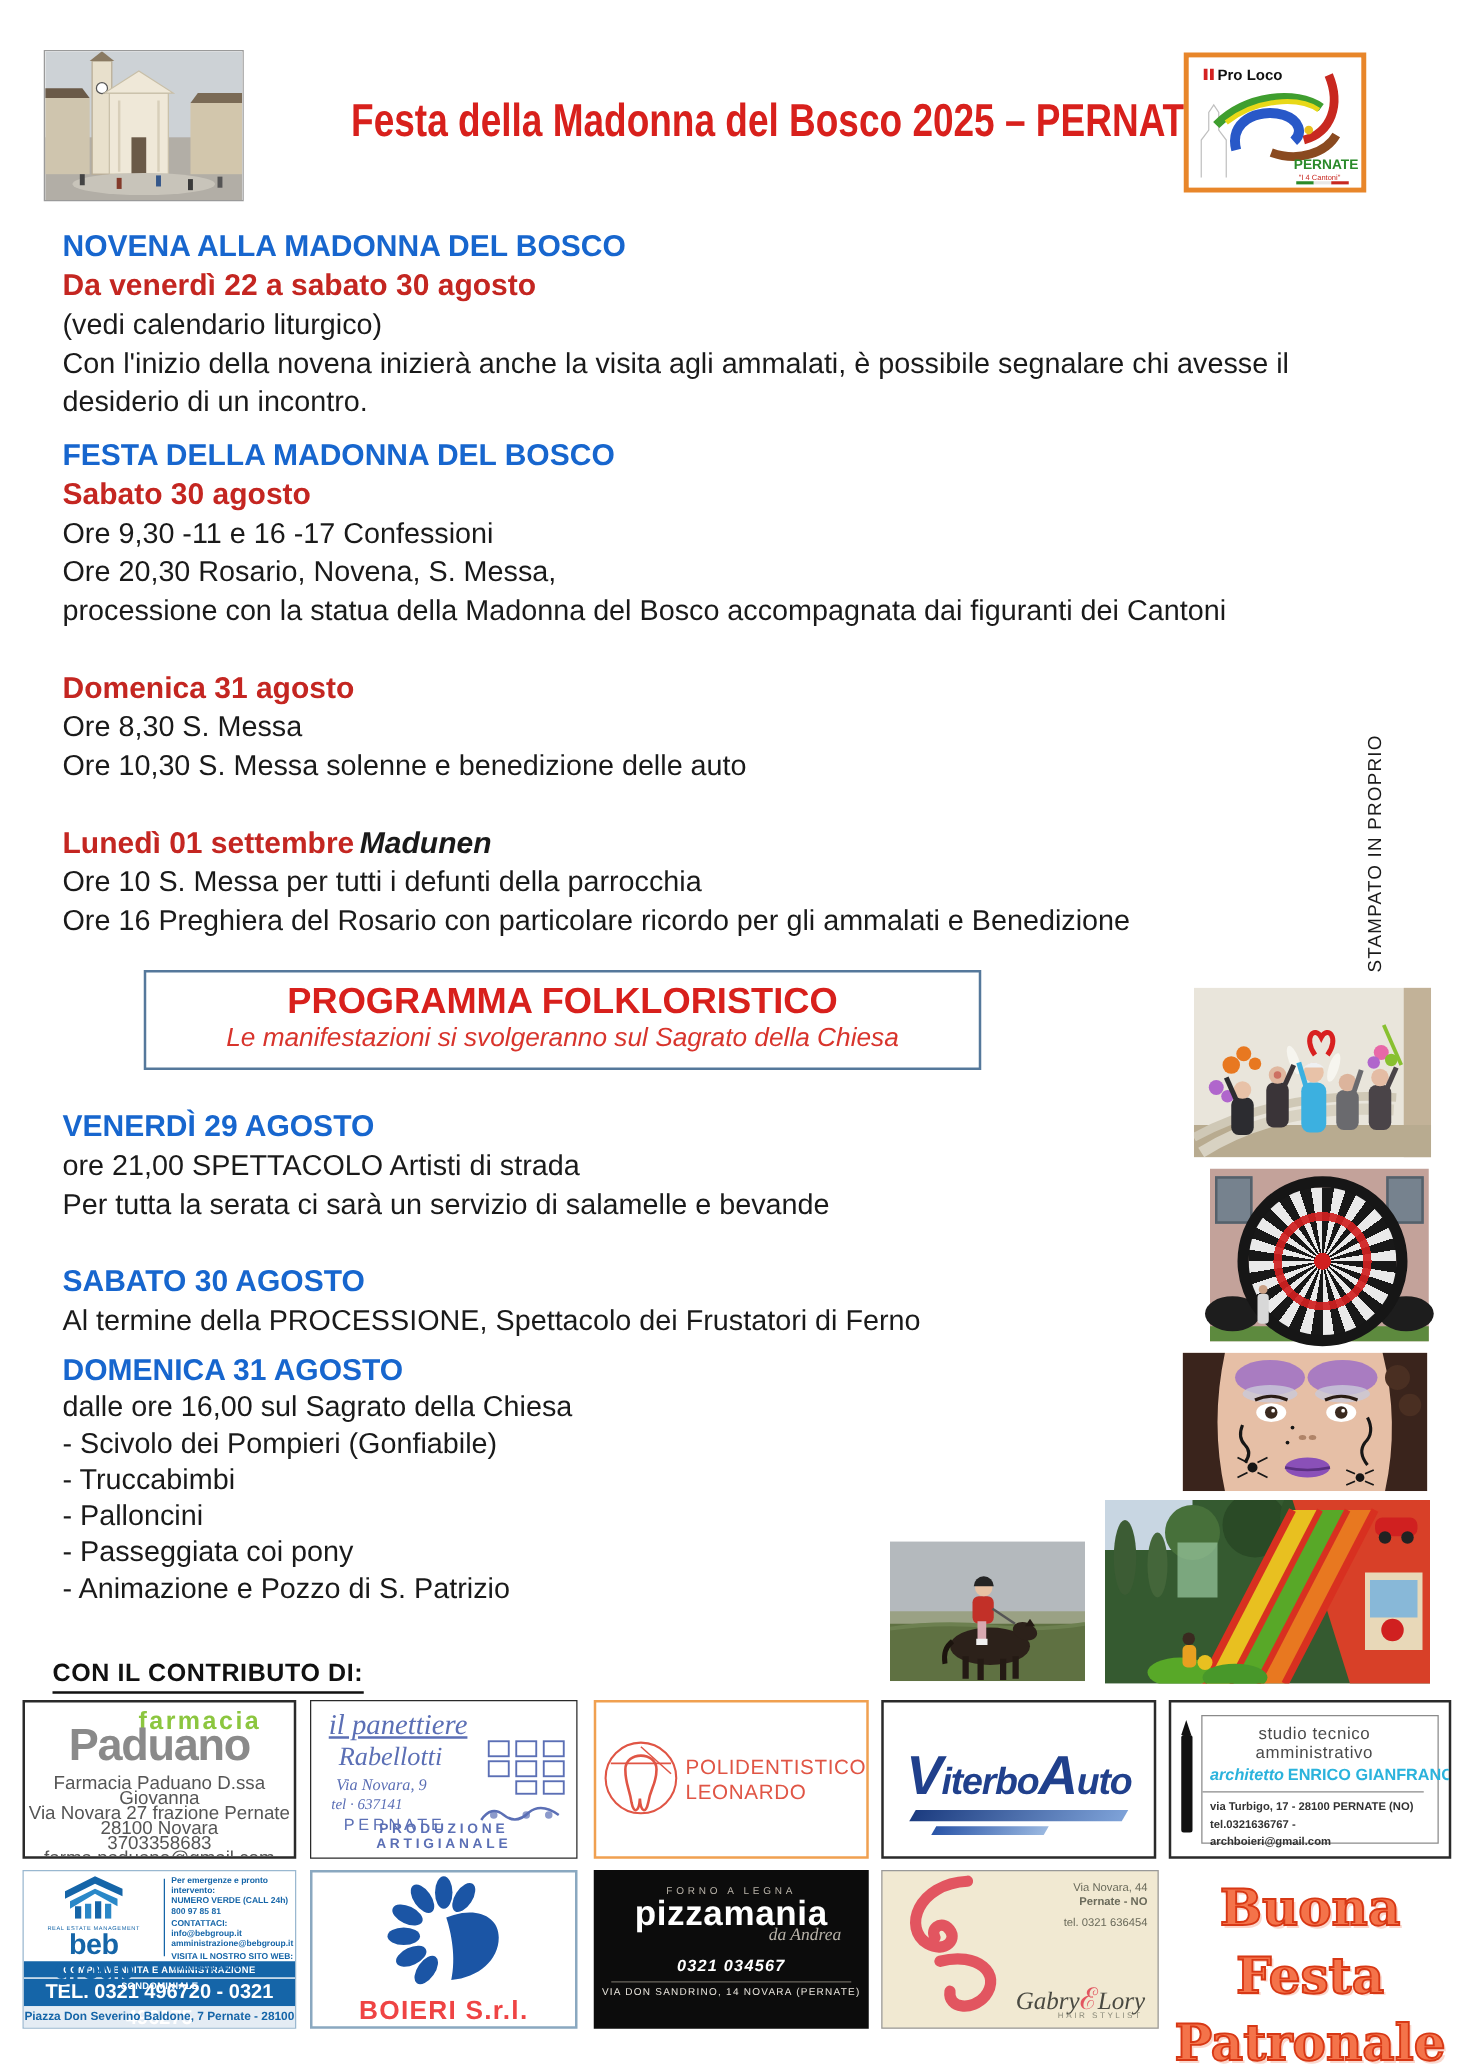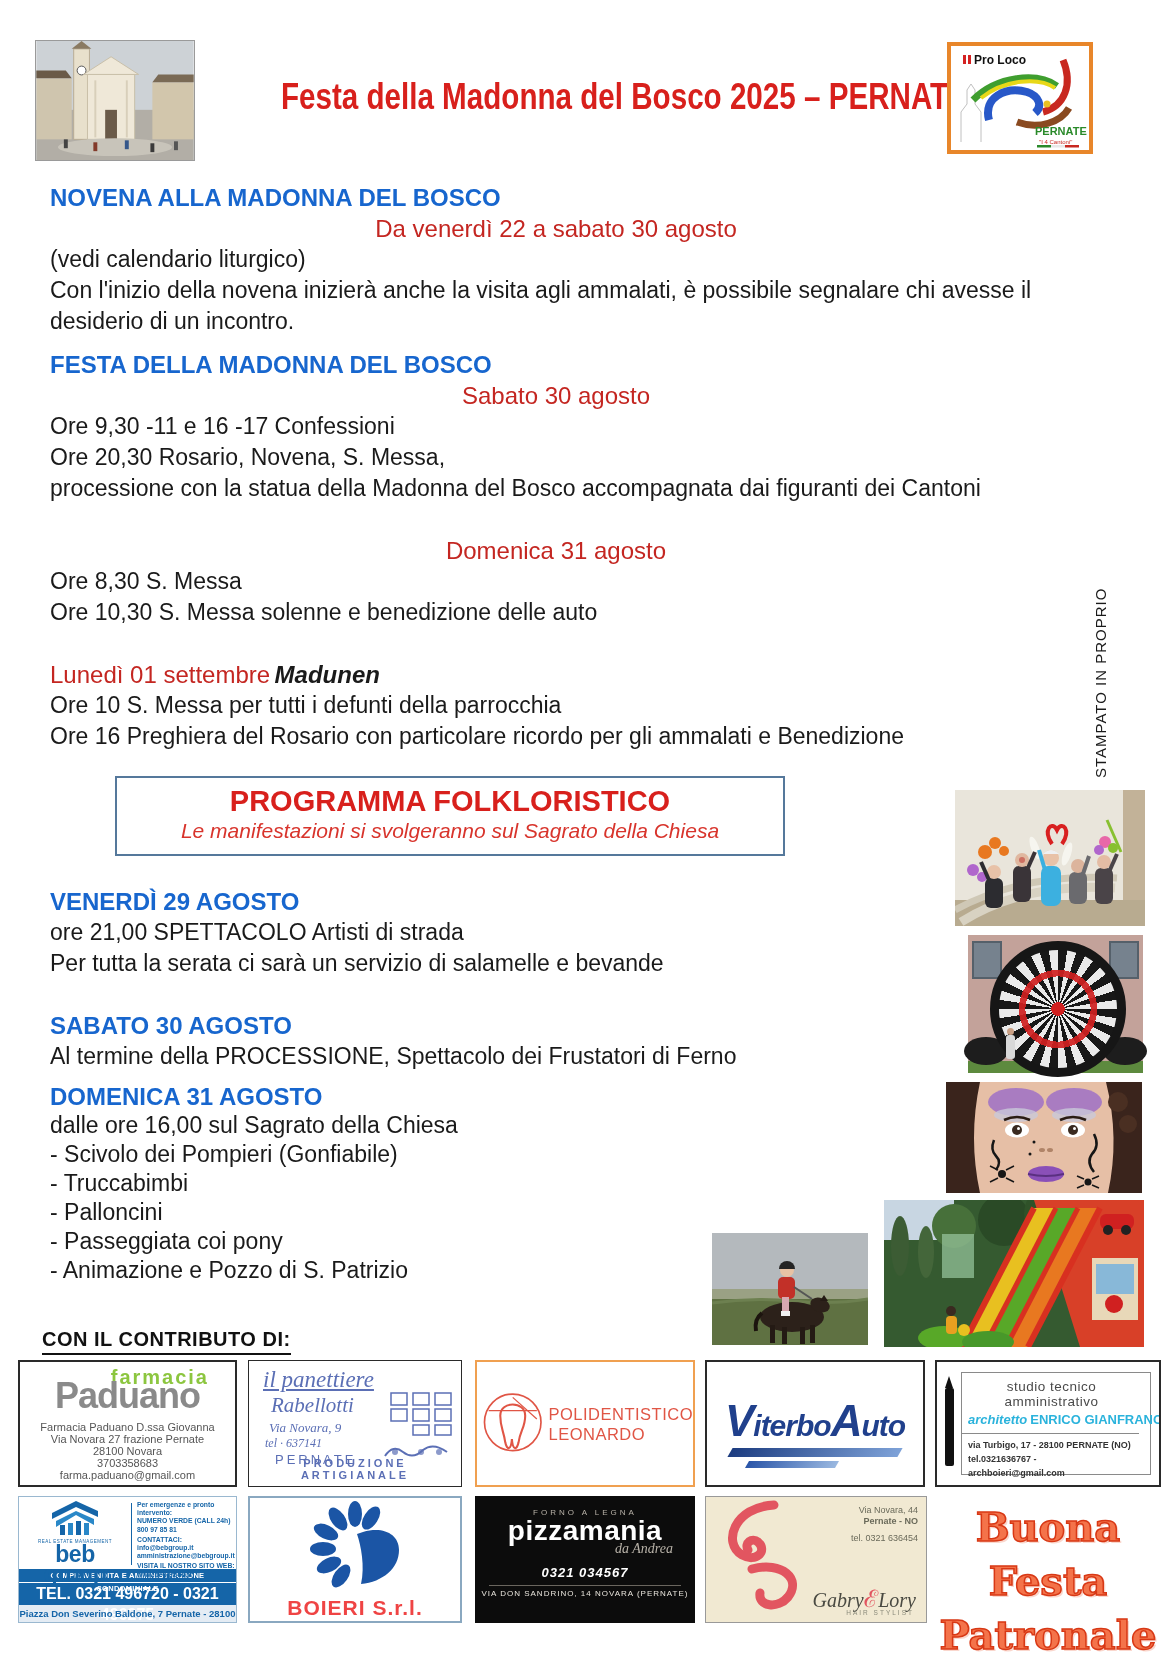--- a/index.html
+++ b/index.html
@@ -12,21 +12,21 @@
   .church svg{display:block;width:100%;height:100%;}
   .title{left:195px;top:76px;width:740px;text-align:center;white-space:nowrap;}
   .title span{display:inline-block;font-size:37px;font-weight:bold;color:#d8201c;
               transform:scaleX(0.8);transform-origin:center;letter-spacing:0px;}
   .proloco{left:947px;top:42px;width:146px;height:112px;border:4px solid #e8862a;box-sizing:border-box;background:#fff;}
   .proloco svg{display:block;width:100%;height:100%;}
 
   
   .sec{left:50px;width:1012px;}
   .h-blue{color:#1766ce;font-weight:bold;font-size:24px;line-height:31px;}
-  .h-red{color:#c42621;font-weight:normal;font-size:24px;line-height:31px;text-align:center;}
+  .h-red{color:#c42621;font-weight:bold;font-size:24px;line-height:31px;}
   .bl{color:#1a1a1a;font-size:23px;line-height:31px;}
   .it{font-style:italic;font-weight:bold;color:#1a1a1a;}
 
   .stampato{left:1092px;top:563px;height:215px;writing-mode:vertical-rl;transform:rotate(180deg);
             font-size:15px;letter-spacing:1px;color:#1a1a1a;}
 
   .progbox{left:115px;top:776px;width:670px;height:80px;border:2px solid #55789b;box-sizing:border-box;text-align:center;}
   .progbox .t1{margin-top:6px;font-size:29px;font-weight:bold;color:#d8201c;line-height:34px;}
   .progbox .t2{font-size:21px;font-style:italic;color:#d8342c;line-height:26px;}
 
@@ -53,21 +53,21 @@
   .db-person::before{content:"";position:absolute;left:1px;top:-7px;width:7px;height:7px;border-radius:50%;background:#caa084;}
   .db-win{position:absolute;top:6px;width:26px;height:34px;background:#76828e;border:2px solid #55606a;}
 
   
   .card{position:absolute;top:1360px;height:127px;background:#fff;box-sizing:border-box;overflow:hidden;}
   .row2{top:1496px;}
   .c-paduano{left:18px;width:219px;border:2px solid #2a2a2a;text-align:center;}
   .pad-farmacia{display:block;font-size:20px;font-weight:bold;color:#8cc63f;letter-spacing:2px;
                 text-align:right;margin:4px 26px -14px 0;}
   .pad-brand{font-size:36px;font-weight:bold;color:#8a8a8a;letter-spacing:-1px;}
-  .pad-line{font-size:11px;color:#555;line-height:12px;}
+  .pad-line{font-size:15px;color:#555;line-height:12px;}
 
   .c-panettiere{left:248px;width:214px;border:1px solid #2a2a2a;color:#5b6fb5;}
   .pan-script{font-family:"Liberation Serif",serif;font-style:italic;}
   .pan1{font-size:23px;margin:6px 0 0 14px;text-decoration:underline;}
   .pan2{font-size:21px;margin:0 0 0 22px;}
   .pan3{font-size:13px;margin:2px 0 0 20px;}
   .pan4{font-size:12px;margin:0 0 0 16px;}
   .pan5{font-size:13px;letter-spacing:3px;margin:1px 0 0 26px;font-family:"Liberation Sans",sans-serif;}
   .pan-foot{position:absolute;bottom:5px;left:0;width:100%;text-align:center;font-size:11px;
             letter-spacing:3px;font-weight:bold;color:#5b6fb5;}

